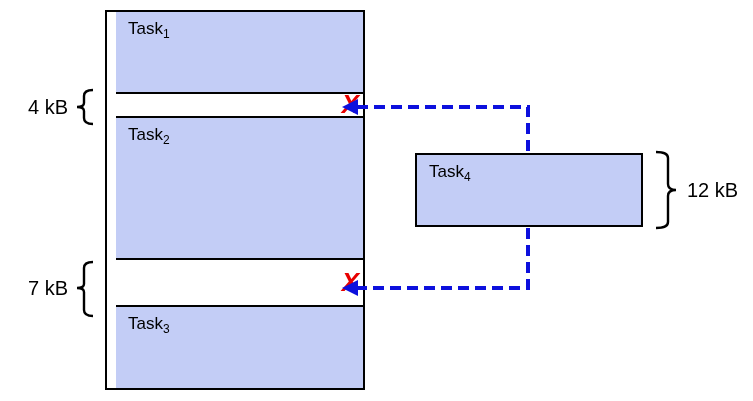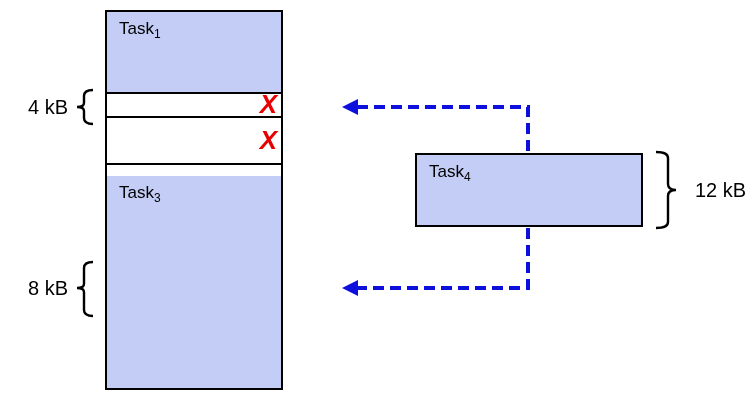--- a/index.html
+++ b/index.html
@@ -2,40 +2,40 @@
 <html><head>
 <meta charset="utf-8">
 <style>
   html,body{margin:0;padding:0;background:#ffffff;}
   #canvas{
     position:relative;width:753px;height:401px;background:#ffffff;overflow:hidden;
     font-family:"Liberation Sans", sans-serif;color:#000;
   }
   *{box-sizing:border-box;}
   .memory-column{
-    position:absolute;left:105px;top:10px;width:178px;height:380px;
-    border:2px solid #000;display:flex;flex-direction:column;background:#fff;
+    position:absolute;left:105px;top:10px;width:260px;height:380px;
+    border:2px solid #000;display:flex;flex-direction:column;background:#fff;padding-left:9px;
   }
   .task-block{
     position:relative;border-bottom:2px solid #000;
   }
-  .task-block:last-child{border-bottom:none;flex:1;margin-top:11px;}
+  .task-block:last-child{border-bottom:none;flex:1;}
   .task-label{
     position:absolute;left:12px;top:7px;font-size:17px;line-height:20px;white-space:nowrap;
   }
   .task-label sub{font-size:12px;line-height:0;}
   .gap-block{
     position:relative;background:#ffffff;border-bottom:2px solid #000;
   }
   .reject-x{
     position:absolute;right:4px;top:50%;transform:translateY(-54%);
     font-style:italic;font-weight:600;font-size:26px;line-height:26px;
   }
   .size-label{
-    position:absolute;font-size:20px;line-height:24px;white-space:nowrap;padding-left:8px;
+    position:absolute;font-size:20px;line-height:24px;white-space:nowrap;
   }
   .label-4kb{left:0;top:95px;width:68px;text-align:right;}
   .label-8kb{left:0;top:276px;width:68px;text-align:right;}
   .label-12kb{left:687px;top:178px;text-align:right;}
   .task4-box{
     position:absolute;left:415px;top:153px;width:228px;height:74px;
     border:2px solid #000;
     padding-left:24px;
   }
   #overlay{position:absolute;left:0;top:0;width:753px;height:401px;pointer-events:none;}
@@ -45,30 +45,33 @@
 
 <div id="canvas">
 
   <div class="memory-column">
     <div class="task-block" style="height: 82px; background-color: rgb(195, 205, 246);">
       <span class="task-label"><span>Task</span><sub>1</sub></span>
     </div>
     <div class="gap-block" style="height:24px;">
       <span class="reject-x" style="color: rgb(232, 0, 0);">X</span>
     </div>
+    <div class="task-block" style="height: 142px; background-color: rgb(195, 205, 246);">
+      <span class="task-label"><span>Task</span><sub>2</sub></span>
+    </div>
     <div class="gap-block" style="height:47px;">
       <span class="reject-x" style="color: rgb(232, 0, 0);">X</span>
     </div>
     <div class="task-block" style="background-color: rgb(195, 205, 246);">
       <span class="task-label"><span>Task</span><sub>3</sub></span>
     </div>
   </div>
 
   <div class="size-label label-4kb">4 kB</div>
-  <div class="size-label label-8kb">8 kB</div>
+  <div class="size-label label-8kb">7 kB</div>
 
   <div class="task4-box" style="background-color: rgb(195, 205, 246);">
     <span class="task-label"><span>Task</span><sub>4</sub></span>
   </div>
   <div class="size-label label-12kb">12 kB</div>
 
   <svg id="overlay" viewBox="0 0 753 401">
 
     <path d="M93,90 Q84,90 84,96 L84,103 Q84,107 77,107 Q84,107 84,111 L84,118 Q84,124 93,124" fill="none" stroke-width="2.4" stroke="#000000"></path>
 

